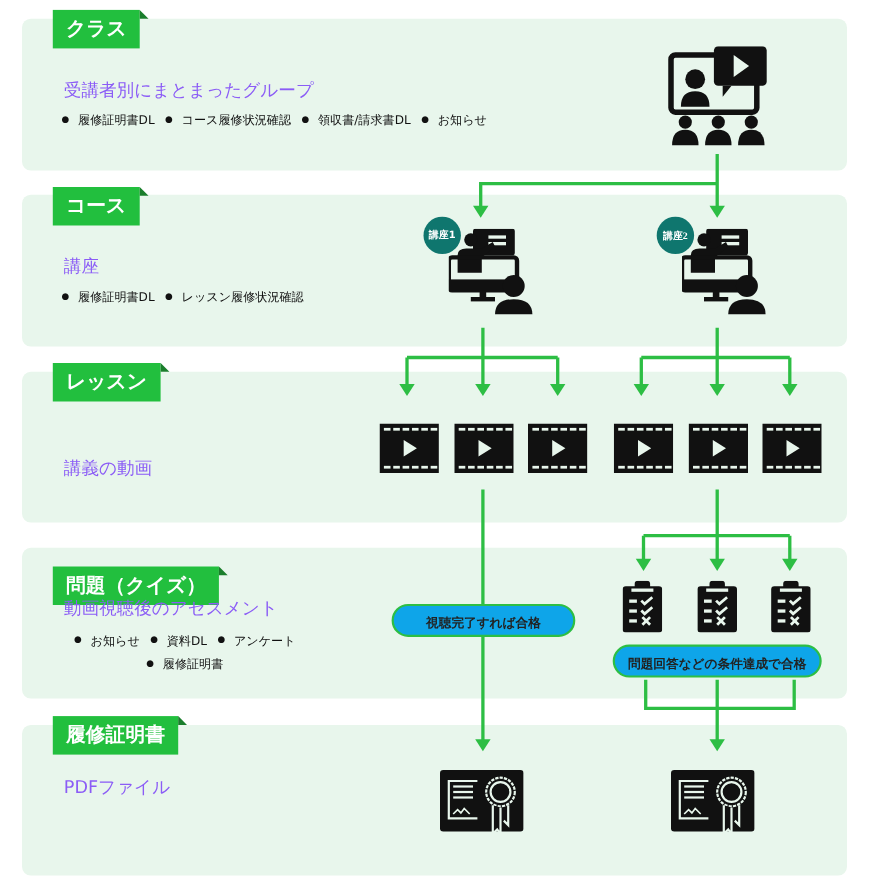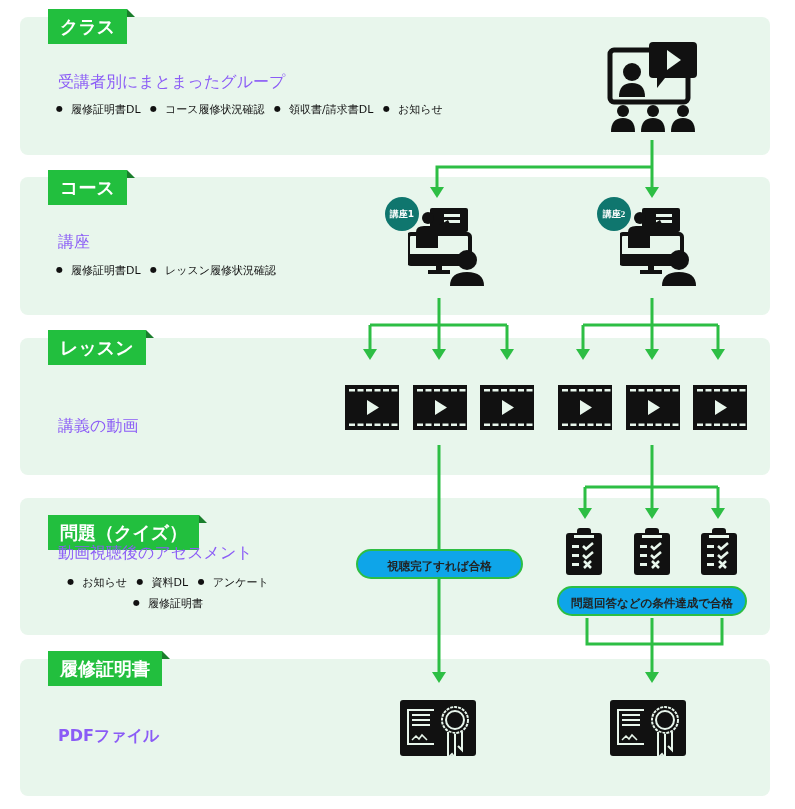--- a/index.html
+++ b/index.html
@@ -35,21 +35,21 @@
 <div class="tag" style="top:9px;">クラス</div>
 <div class="tag" style="top:170px;padding-left:12px;">コース</div>
 <div class="tag" style="top:330px;">レッスン</div>
 <div class="tag" style="top:515px;">問題（クイズ）</div>
 <div class="tag" style="top:651px;">履修証明書</div>
 
 <div class="heading" style="top:72px;">受講者別にまとまったグループ</div>
 <div class="heading" style="top:232px;">講座</div>
 <div class="heading" style="top:416px;">講義の動画</div>
 <div class="heading" style="top:543px;">動画視聴後のアセスメント</div>
-<div class="heading" style="top:726px;font-weight:bold;">PDFファイル</div>
+<div class="heading" style="top:706px;">PDFファイル</div>
 
 <ul class="bullets" style="top:102px;">
   <li>履修証明書DL</li>
   <li>コース履修状況確認</li>
   <li>領収書/請求書DL</li>
   <li>お知らせ</li>
 </ul>
 <ul class="bullets" style="top:263px;">
   <li>履修証明書DL</li>
   <li>レッスン履修状況確認</li>

